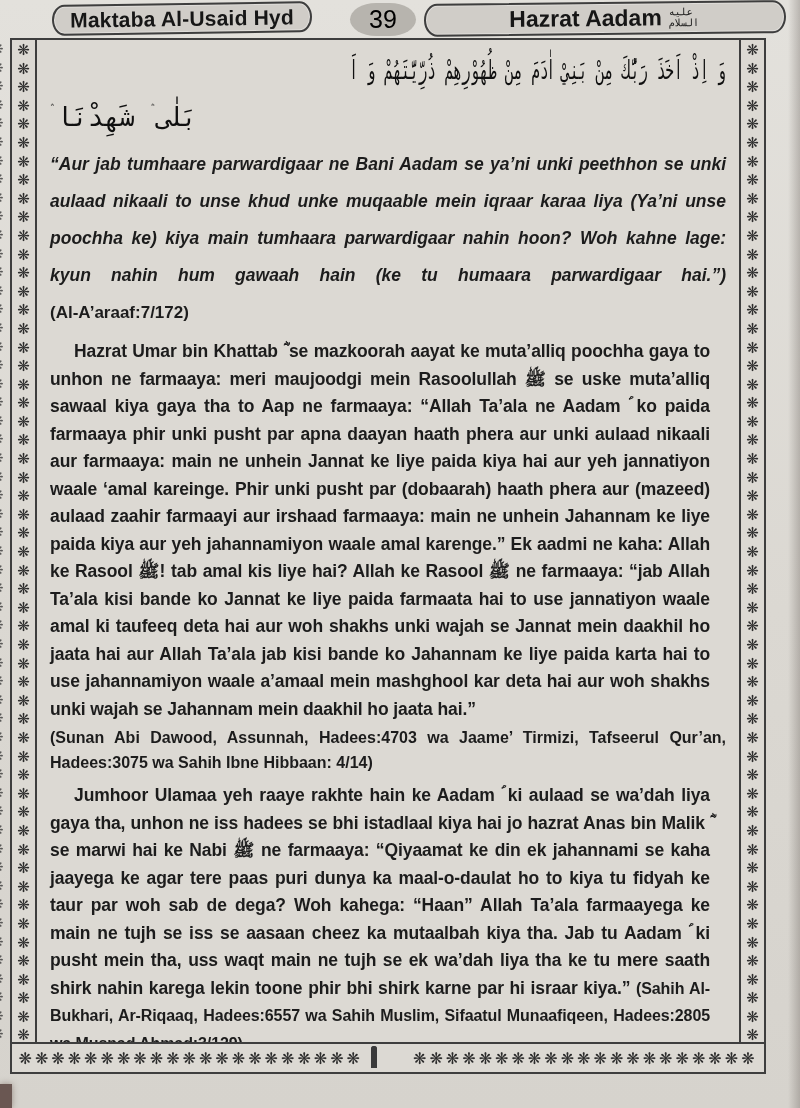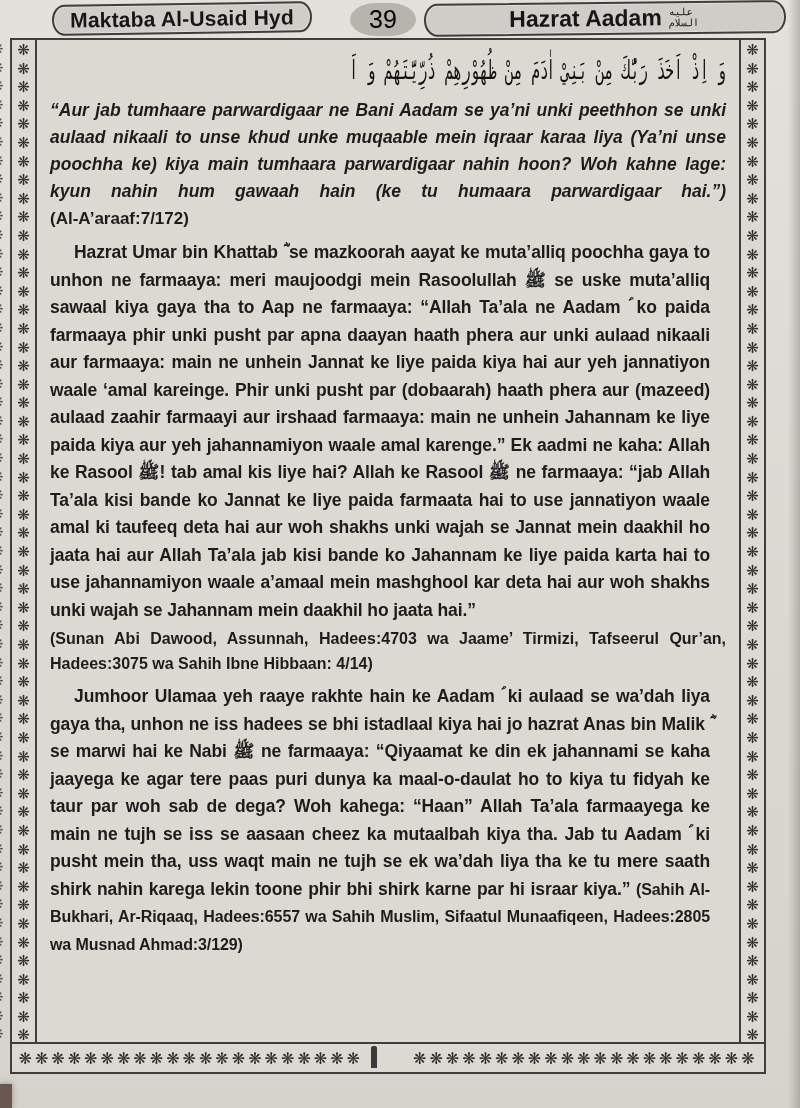--- a/index.html
+++ b/index.html
@@ -71,22 +71,22 @@
   .emblem .body{width:30px;height:13px;background:#3a3a3a;border-radius:2px;margin:-1px auto 0;}
   
   .content{
     overflow:hidden;padding:4px 13px 0 13px;color:#1c1c1c;
   }
   .heading{font-size:20px;font-weight:700;margin:3px 0 0 4px;}
   .ayah{direction:rtl;font-family:"DejaVu Sans Mono","DejaVu Sans",monospace;color:#101010;}
   .ayah-line1{white-space:nowrap;overflow:hidden;font-size:26px;line-height:52px;text-align:right;}
   .ayah-line2{font-size:26px;line-height:42px;text-align:left;}
   .translation{
-    font-style:italic;font-weight:600;font-size:17.5px;line-height:27px;
-    text-align:justify;margin:1px 0 0 0;
+    font-style:italic;font-weight:600;font-size:17.5px;line-height:37px;
+    text-align:justify;margin:8px 0 0 0;
   }
   .ref{font-style:normal;font-weight:700;font-size:17px;white-space:nowrap;}
   .body-para{
     font-weight:700;font-size:17.5px;line-height:27.5px;text-align:justify;
     text-indent:24px;margin:7px 16px 0 0;letter-spacing:-0.1px;
   }
   .citation{
     font-weight:700;font-size:16px;line-height:24.5px;text-align:justify;
     margin:3px 0 0 0;
   }
@@ -115,20 +115,21 @@
   </div>
 
   <div class="frame">
 
     <div class="orn-col orn-left">❋❋❋❋❋❋❋❋❋❋❋❋❋❋❋❋❋❋❋❋❋❋❋❋❋❋❋❋❋❋❋❋❋❋❋❋❋❋❋❋❋❋❋❋❋❋❋❋❋❋❋❋❋❋</div>
 
     <div class="content">
 
       <div class="ayah">
         <div class="ayah-line1 fit-x" style="transform-origin: right center; transform: scaleX(0.553645);">وَ اِذْ اَخَذَ رَبُّكَ مِنْ بَنِيْ اٰدَمَ مِنْ ظُهُوْرِهِمْ ذُرِّيَّتَهُمْ وَ اَشْهَدَهُمْ عَلٰى اَنْفُسِهِمْ اَلَسْتُ بِرَبِّكُمْ ؕ قَالُوْا</div>
+        <div class="ayah-line2">بَلٰى ۛ شَهِدْنَا ۛ</div>
       </div>
 
       <p class="translation"><span>“Aur jab tumhaare parwardigaar ne Bani Aadam se ya’ni unki peethhon se unki aulaad nikaali to unse khud unke muqaable mein iqraar karaa liya (Ya’ni unse poochha ke) kiya main tumhaara parwardigaar nahin hoon? Woh kahne lage: kyun nahin hum gawaah hain (ke tu humaara parwardigaar hai.”)</span> <span class="ref">(Al-A’araaf:7/172)</span></p>
 
       <p class="body-para">Hazrat Umar bin Khattab ؓ se mazkoorah aayat ke muta’alliq poochha gaya to unhon ne farmaaya: meri maujoodgi mein Rasoolullah ﷺ se uske muta’alliq sawaal kiya gaya tha to Aap ne farmaaya: “Allah Ta’ala ne Aadam ؑ ko paida farmaaya phir unki pusht par apna daayan haath phera aur unki aulaad nikaali aur farmaaya: main ne unhein Jannat ke liye paida kiya hai aur yeh jannatiyon waale ‘amal kareinge. Phir unki pusht par (dobaarah) haath phera aur (mazeed) aulaad zaahir farmaayi aur irshaad farmaaya: main ne unhein Jahannam ke liye paida kiya aur yeh jahannamiyon waale amal karenge.” Ek aadmi ne kaha: Allah ke Rasool ﷺ! tab amal kis liye hai? Allah ke Rasool ﷺ ne farmaaya: “jab Allah Ta’ala kisi bande ko Jannat ke liye paida farmaata hai to use jannatiyon waale amal ki taufeeq deta hai aur woh shakhs unki wajah se Jannat mein daakhil ho jaata hai aur Allah Ta’ala jab kisi bande ko Jahannam ke liye paida karta hai to use jahannamiyon waale a’amaal mein mashghool kar deta hai aur woh shakhs unki wajah se Jahannam mein daakhil ho jaata hai.”</p>
 
       <p class="citation">(Sunan Abi Dawood, Assunnah, Hadees:4703 wa Jaame’ Tirmizi, Tafseerul Qur’an, Hadees:3075 wa Sahih Ibne Hibbaan: 4/14)</p>
 
       <p class="body-para"><span>Jumhoor Ulamaa yeh raaye rakhte hain ke Aadam ؑ ki aulaad se wa’dah liya gaya tha, unhon ne iss hadees se bhi istadlaal kiya hai jo hazrat Anas bin Malik ؓ se marwi hai ke Nabi ﷺ ne farmaaya: “Qiyaamat ke din ek jahannami se kaha jaayega ke agar tere paas puri dunya ka maal-o-daulat ho to kiya tu fidyah ke taur par woh sab de dega? Woh kahega: “Haan” Allah Ta’ala farmaayega ke main ne tujh se iss se aasaan cheez ka mutaalbah kiya tha. Jab tu Aadam ؑ ki pusht mein tha, uss waqt main ne tujh se ek wa’dah liya tha ke tu mere saath shirk nahin karega lekin toone phir bhi shirk karne par hi israar kiya.”</span> <span class="cite-inline">(Sahih Al-Bukhari, Ar-Riqaaq, Hadees:6557 wa Sahih Muslim, Sifaatul Munaafiqeen, Hadees:2805 wa Musnad Ahmad:3/129)</span></p>
     </div>

